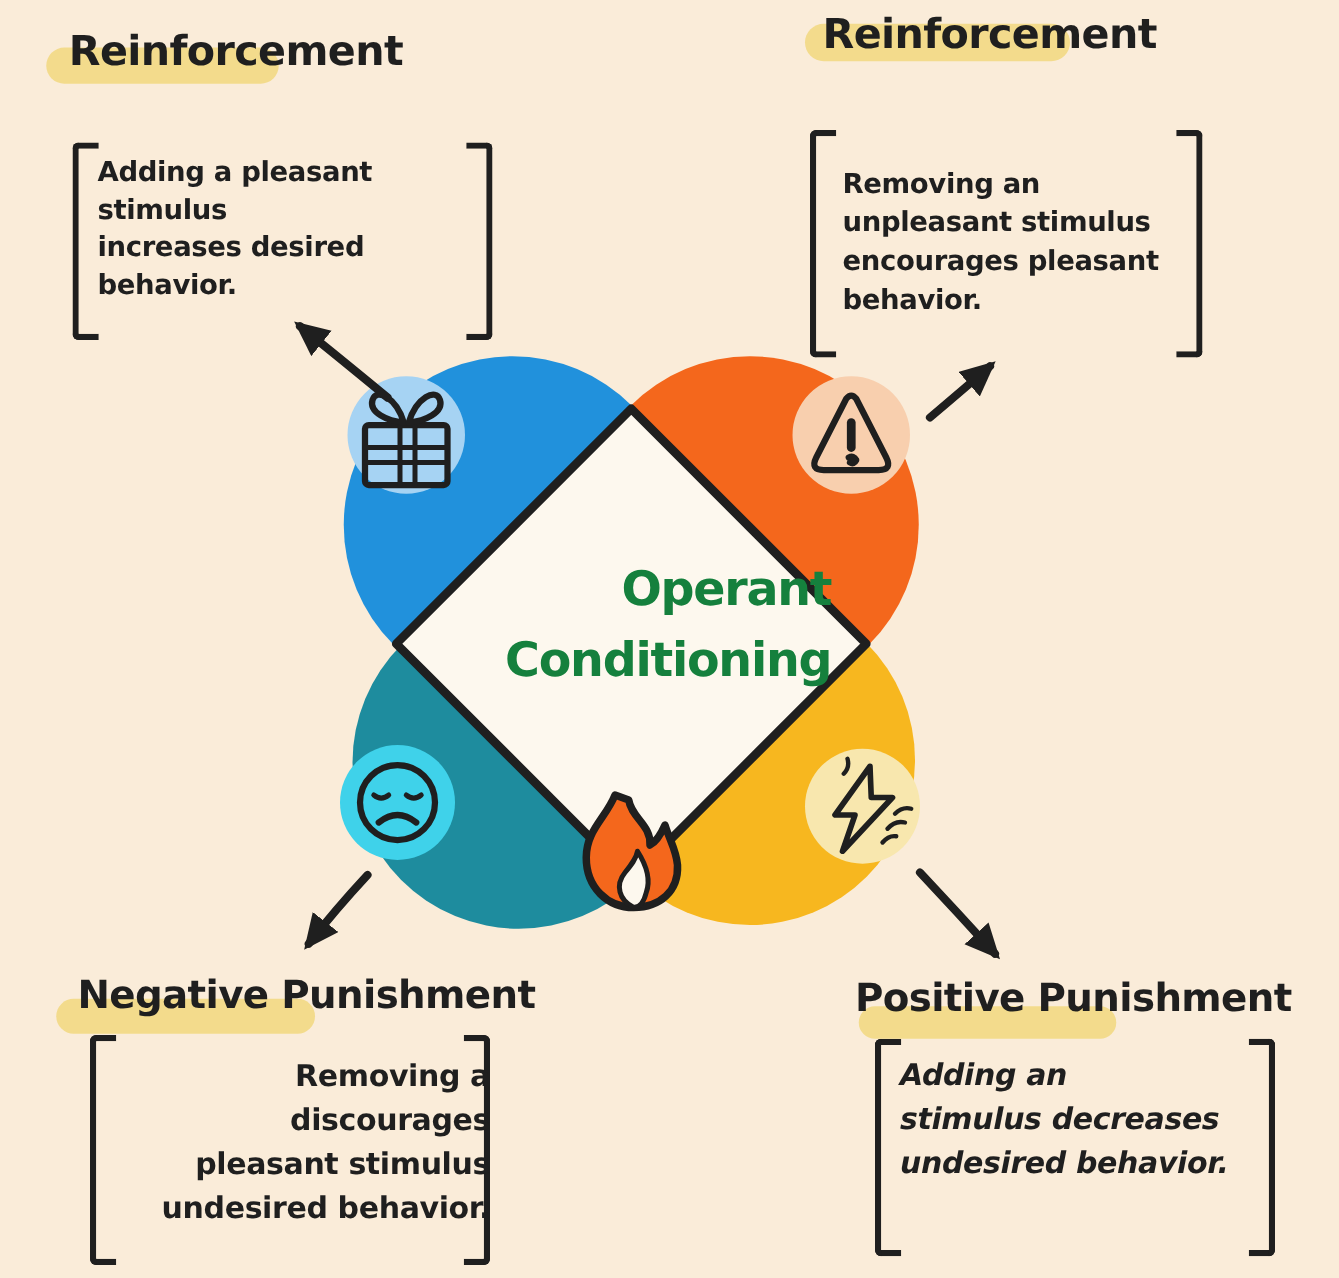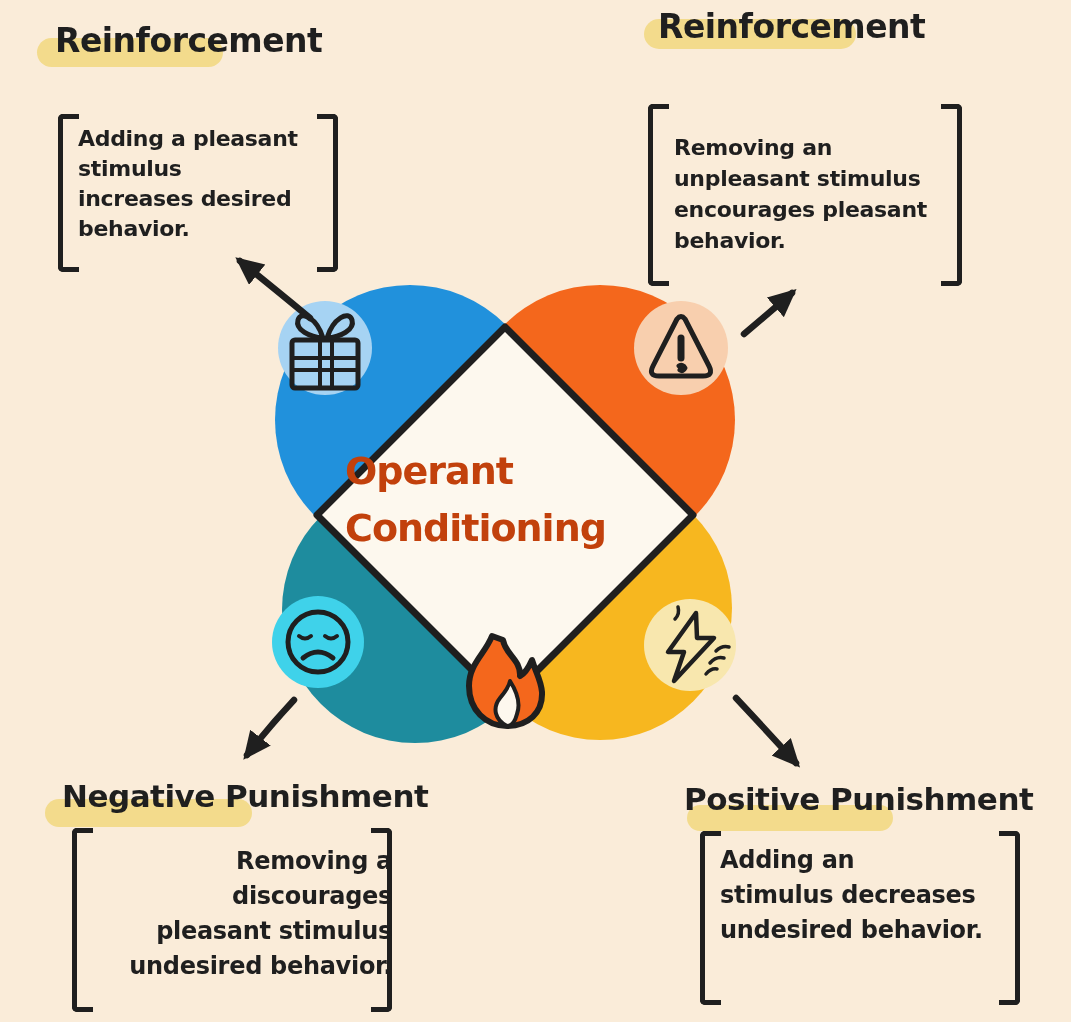--- a/index.html
+++ b/index.html
@@ -33,34 +33,34 @@
   .h-bl{left:62px; top:776px; font-size:31px; line-height:40px;text-align:center;}
   .h-br{left:684px; top:779px; font-size:31px; line-height:40px;}
 
   
   .desc-box{position:absolute; z-index:2;}
   .bk{position:absolute; top:0; bottom:0; width:16px;}
   .bk-l{left:0; border-left:5px solid var(--ink,#1f1f1f); border-top:5px solid var(--ink,#1f1f1f); border-bottom:5px solid var(--ink,#1f1f1f); border-radius:5px 0 0 5px;}
   .bk-r{right:0; border-right:5px solid var(--ink,#1f1f1f); border-top:5px solid var(--ink,#1f1f1f); border-bottom:5px solid var(--ink,#1f1f1f); border-radius:0 5px 5px 0;}
   .desc-text{position:relative; font-weight:700; letter-spacing:-0.3px;}
   .desc-text div{white-space:nowrap;}
-  .d-tl{left:58px; top:114px; width:280px; height:158px;}
+  .d-tl{left:58px; top:114px; width:336px; height:158px;}
   .d-tl .desc-text{padding:10px 0 0 20px; font-size:22px; line-height:30px;}
   .d-tr{left:648px; top:104px; width:314px; height:182px;}
   .d-tr .desc-text{padding:28px 0 0 26px; font-size:22px; line-height:31px;}
   .d-bl{left:72px; top:828px; width:320px; height:184px;text-align:right;}
   .d-bl .desc-text{padding:16px 0 0 30px; font-size:24px; line-height:35px;}
   .d-br{left:700px; top:831px; width:320px; height:174px;}
-  .d-br .desc-text{padding:12px 11px 0 20px; font-size:24px; line-height:35px;}
+  .d-br .desc-text{padding:12px 11px 0 20px; font-size:24px; line-height:35px;font-style:italic;}
 
   
   .center-title{
     position:absolute; z-index:4; left:345px; top:443px; width:320px;
-    text-align:left; font-size:38px; line-height:57px; font-weight:800;
-    letter-spacing:-1px; color:#c2410c;
+    text-align:right; font-size:38px; line-height:57px; font-weight:800;
+    letter-spacing:-1px; color:#15803d;
   }
   .center-title div{white-space:nowrap;}
 </style>
 </head>
 <body>
 
 <div class="canvas">
 
   <svg class="layer" viewBox="0 0 1071 1022" aria-hidden="true">
     <defs>

